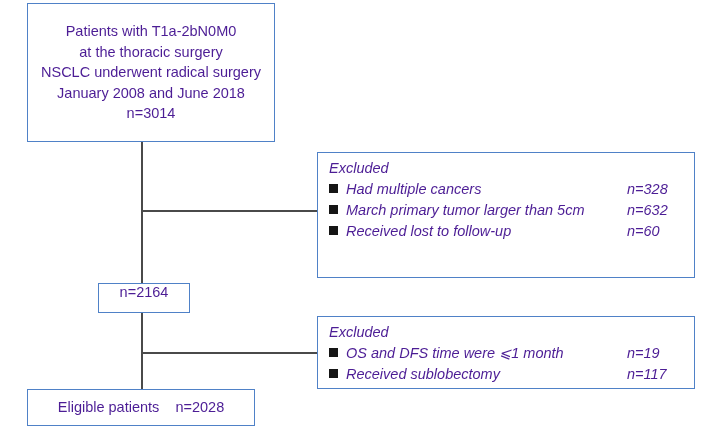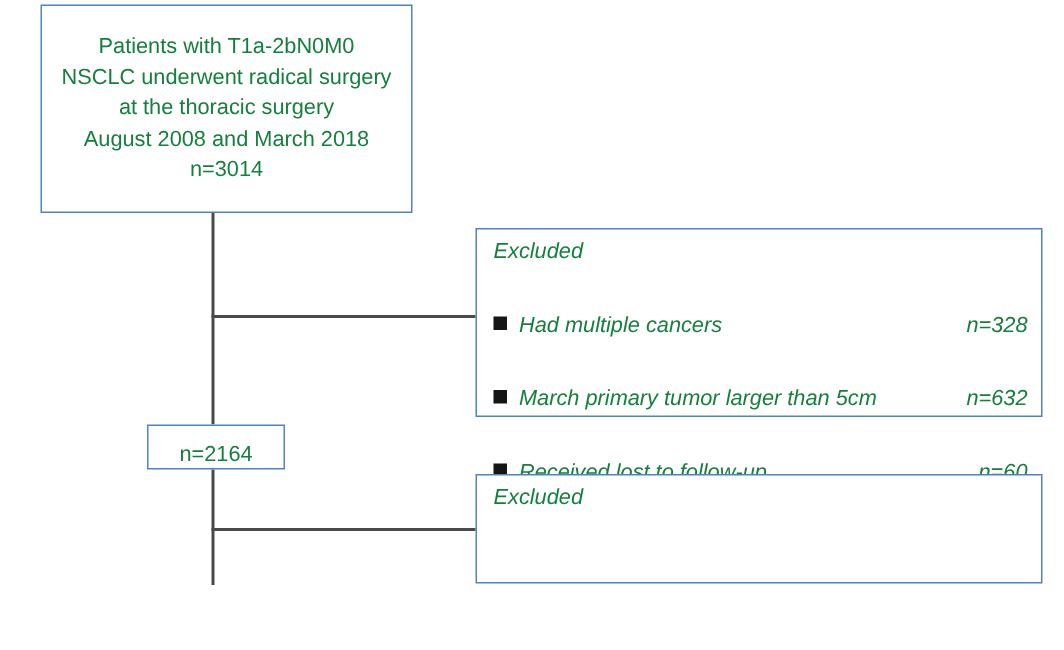--- a/index.html
+++ b/index.html
@@ -6,21 +6,21 @@
     margin: 0;
     padding: 0;
     background: #ffffff;
   }
   #canvas {
     position: relative;
     width: 709px;
     height: 433px;
     background: #ffffff;
     font-family: "Liberation Sans", sans-serif;
-    color: #15803d;
+    color: #4c1d95;
     overflow: hidden;
   }
 
   
   .box {
     position: absolute;
     box-sizing: border-box;
     border: 1.5px solid #4f81c7;
     background: #ffffff;
     z-index: 2;
@@ -43,21 +43,21 @@
     text-align: center;
     white-space: nowrap;
   }
 
   .box-mid {
     left: 98px;
     top: 283px;
     width: 92px;
     height: 30px;
     display: flex;
-    align-items: flex-end;
+    align-items: flex-start;
     justify-content: center;
   }
   .box-mid .txt {
     font-size: 14.5px;
     line-height: 17px;
   }
 
   .box-bottom {
     left: 27px;
     top: 389px;
@@ -107,23 +107,22 @@
     margin-right: 8px;
     position: relative;
     top: -1px;
   }
   .excl-label {
     flex: 1 1 auto;
     padding-right: 8px;
   }
   .excl-count {
     flex: 0 0 auto;
-    text-align: right;
+    text-align: left;
     min-width: 58px;
-    margin-top: 28px;
   }
 
   
   .line-v, .line-h {
     position: absolute;
     background: #4a4a4a;
     z-index: 1;
   }
   .line-v { width: 1.6px; }
   .line-h { height: 1.6px; }
@@ -138,23 +137,23 @@
 
 <div id="canvas">
 
   <div class="line-v conn-v-1"></div>
   <div class="line-h conn-h-1"></div>
   <div class="line-v conn-v-2"></div>
   <div class="line-h conn-h-2"></div>
 
   <div class="box box-top">
     <div class="line">Patients with T1a-2bN0M0</div>
+    <div class="line">at the thoracic surgery</div>
     <div class="line">NSCLC underwent radical surgery</div>
-    <div class="line">at the thoracic surgery</div>
-    <div class="line">August 2008 and March 2018</div>
+    <div class="line">January 2008 and June 2018</div>
     <div class="line">n=3014</div>
   </div>
 
   <div class="box box-excl box-excl-1">
     <div class="excl-title">Excluded</div>
     <ul class="excl-list">
       <li class="excl-row">
         <span class="excl-bullet"></span>
         <span class="excl-label">Had multiple cancers</span>
         <span class="excl-count">n=328</span>
@@ -171,16 +170,31 @@
       </li>
     </ul>
   </div>
 
   <div class="box box-mid">
     <span class="txt">n=2164</span>
   </div>
 
   <div class="box box-excl box-excl-2">
     <div class="excl-title">Excluded</div>
-  </div>
-
+    <ul class="excl-list">
+      <li class="excl-row">
+        <span class="excl-bullet"></span>
+        <span class="excl-label">OS and DFS time were ⩽1 month</span>
+        <span class="excl-count">n=19</span>
+      </li>
+      <li class="excl-row">
+        <span class="excl-bullet"></span>
+        <span class="excl-label">Received sublobectomy</span>
+        <span class="excl-count">n=117</span>
+      </li>
+    </ul>
+  </div>
+
+  <div class="box box-bottom">
+    <span class="txt">Eligible patients    n=2028</span>
+  </div>
 
 </div>
 
 </body></html>

